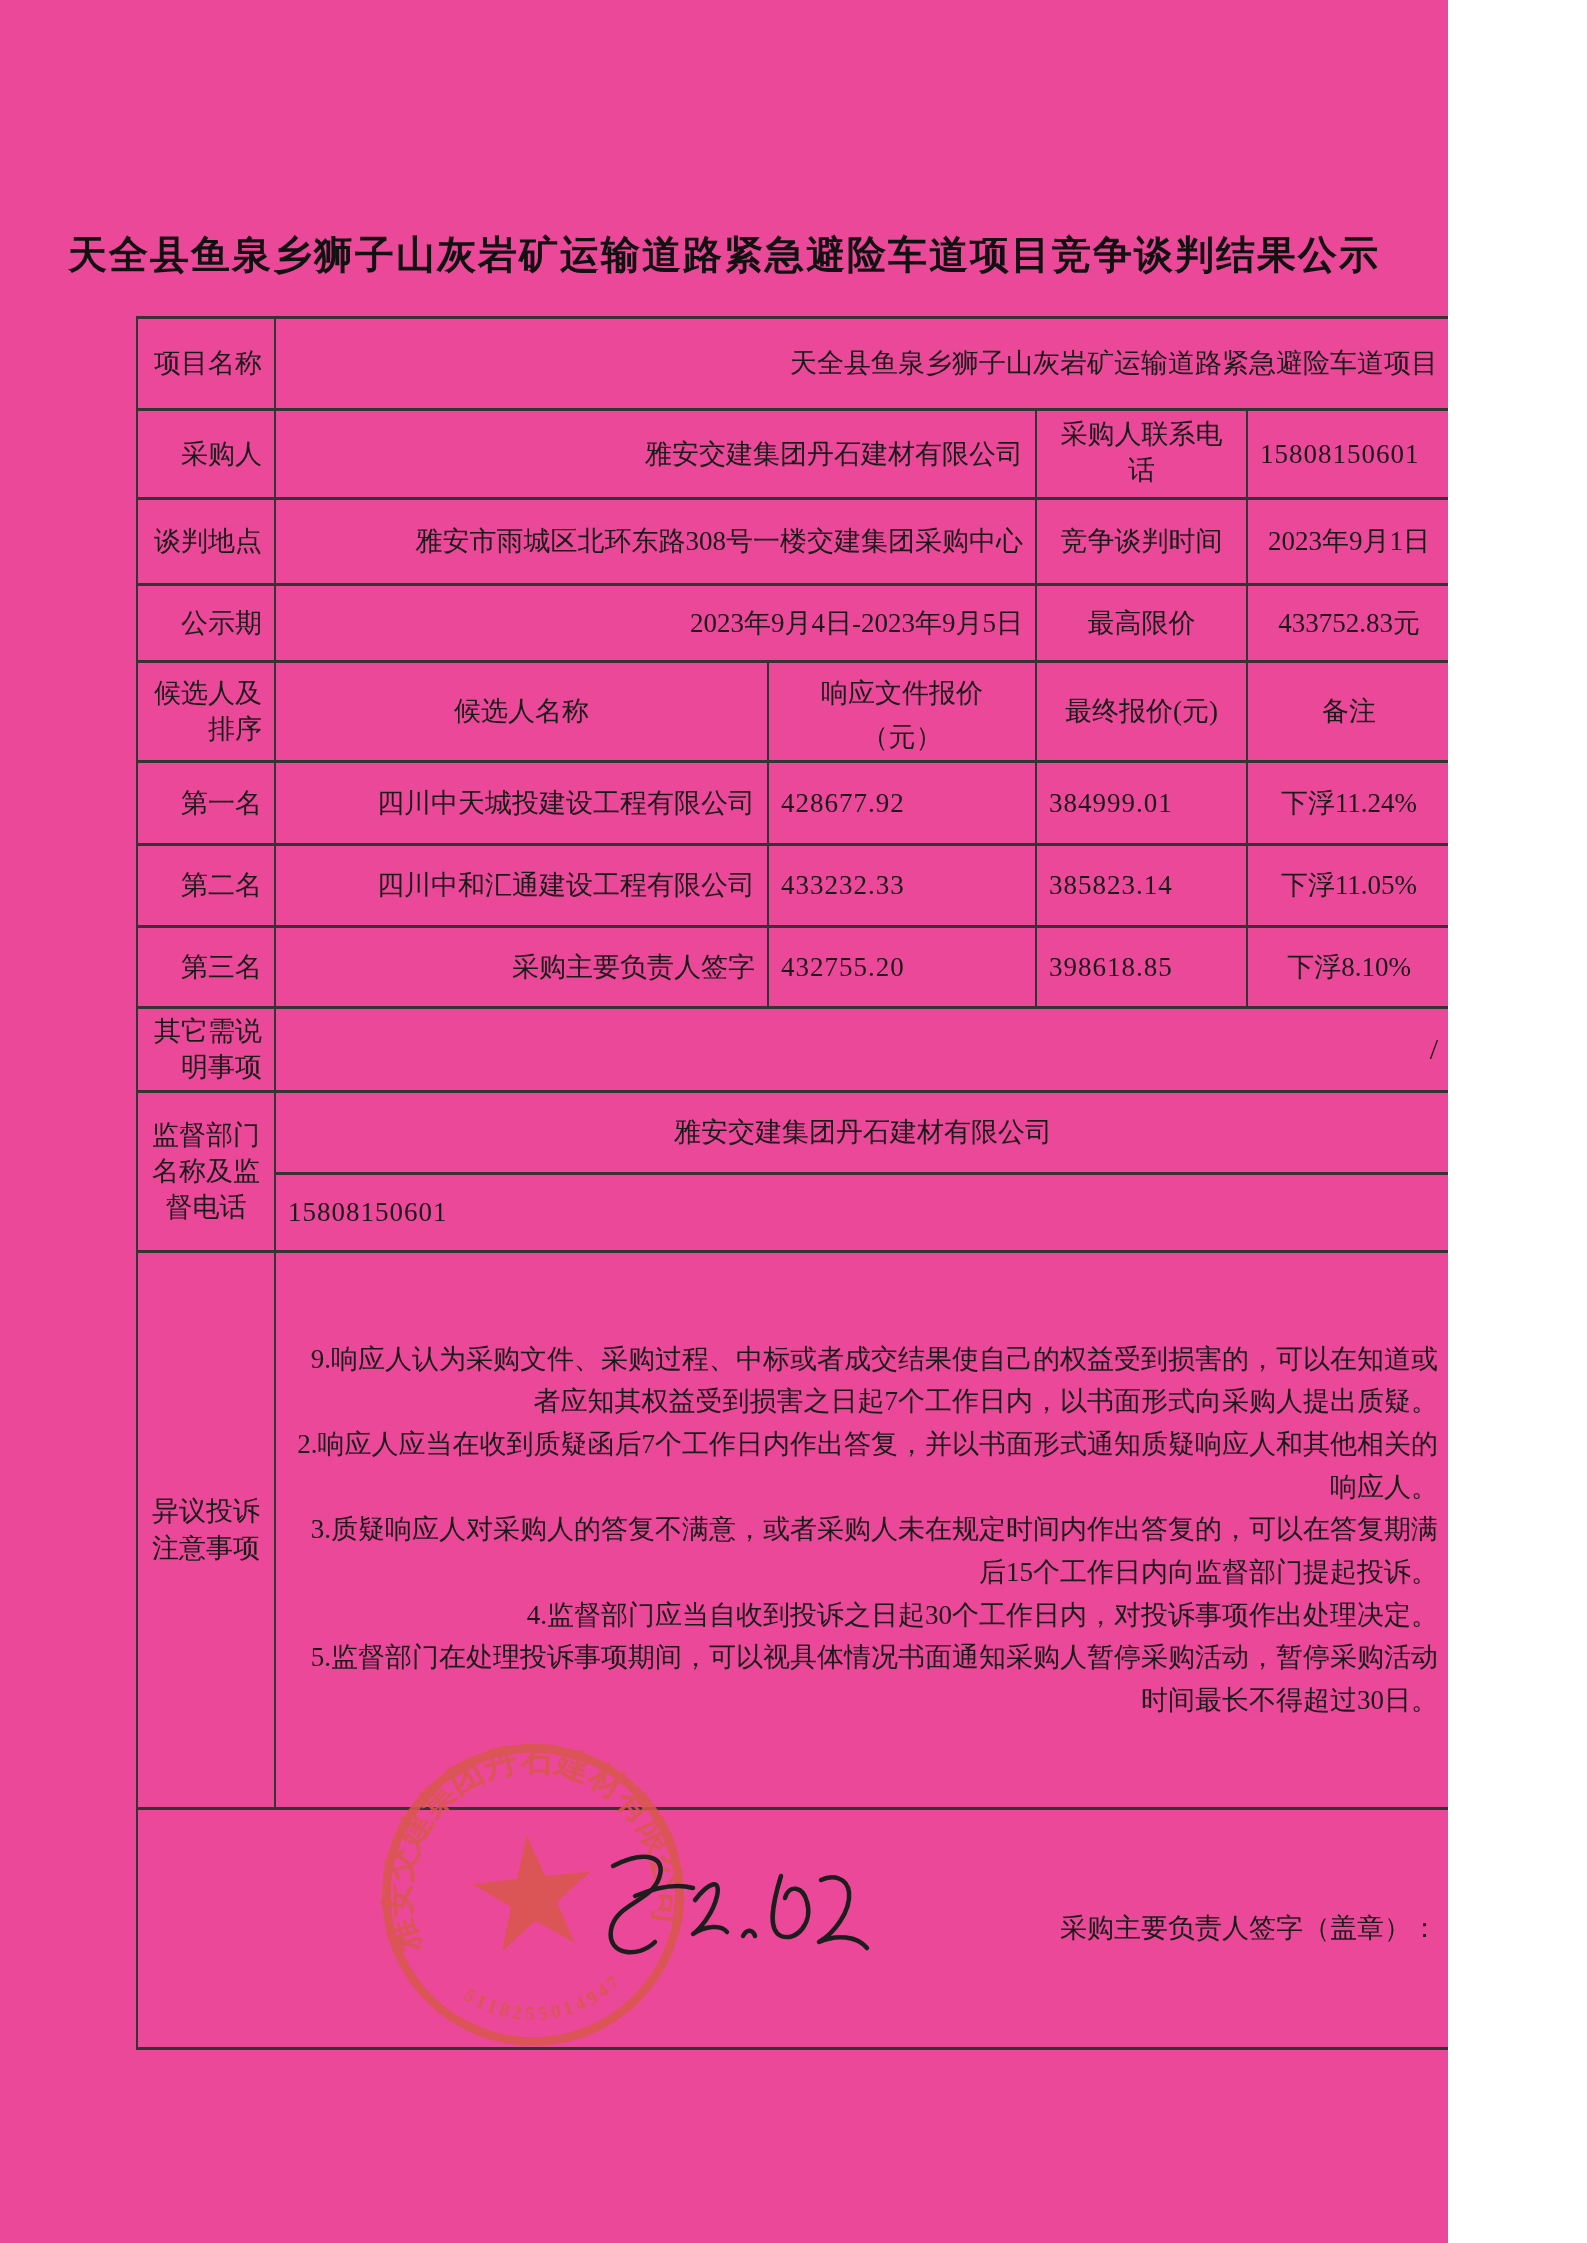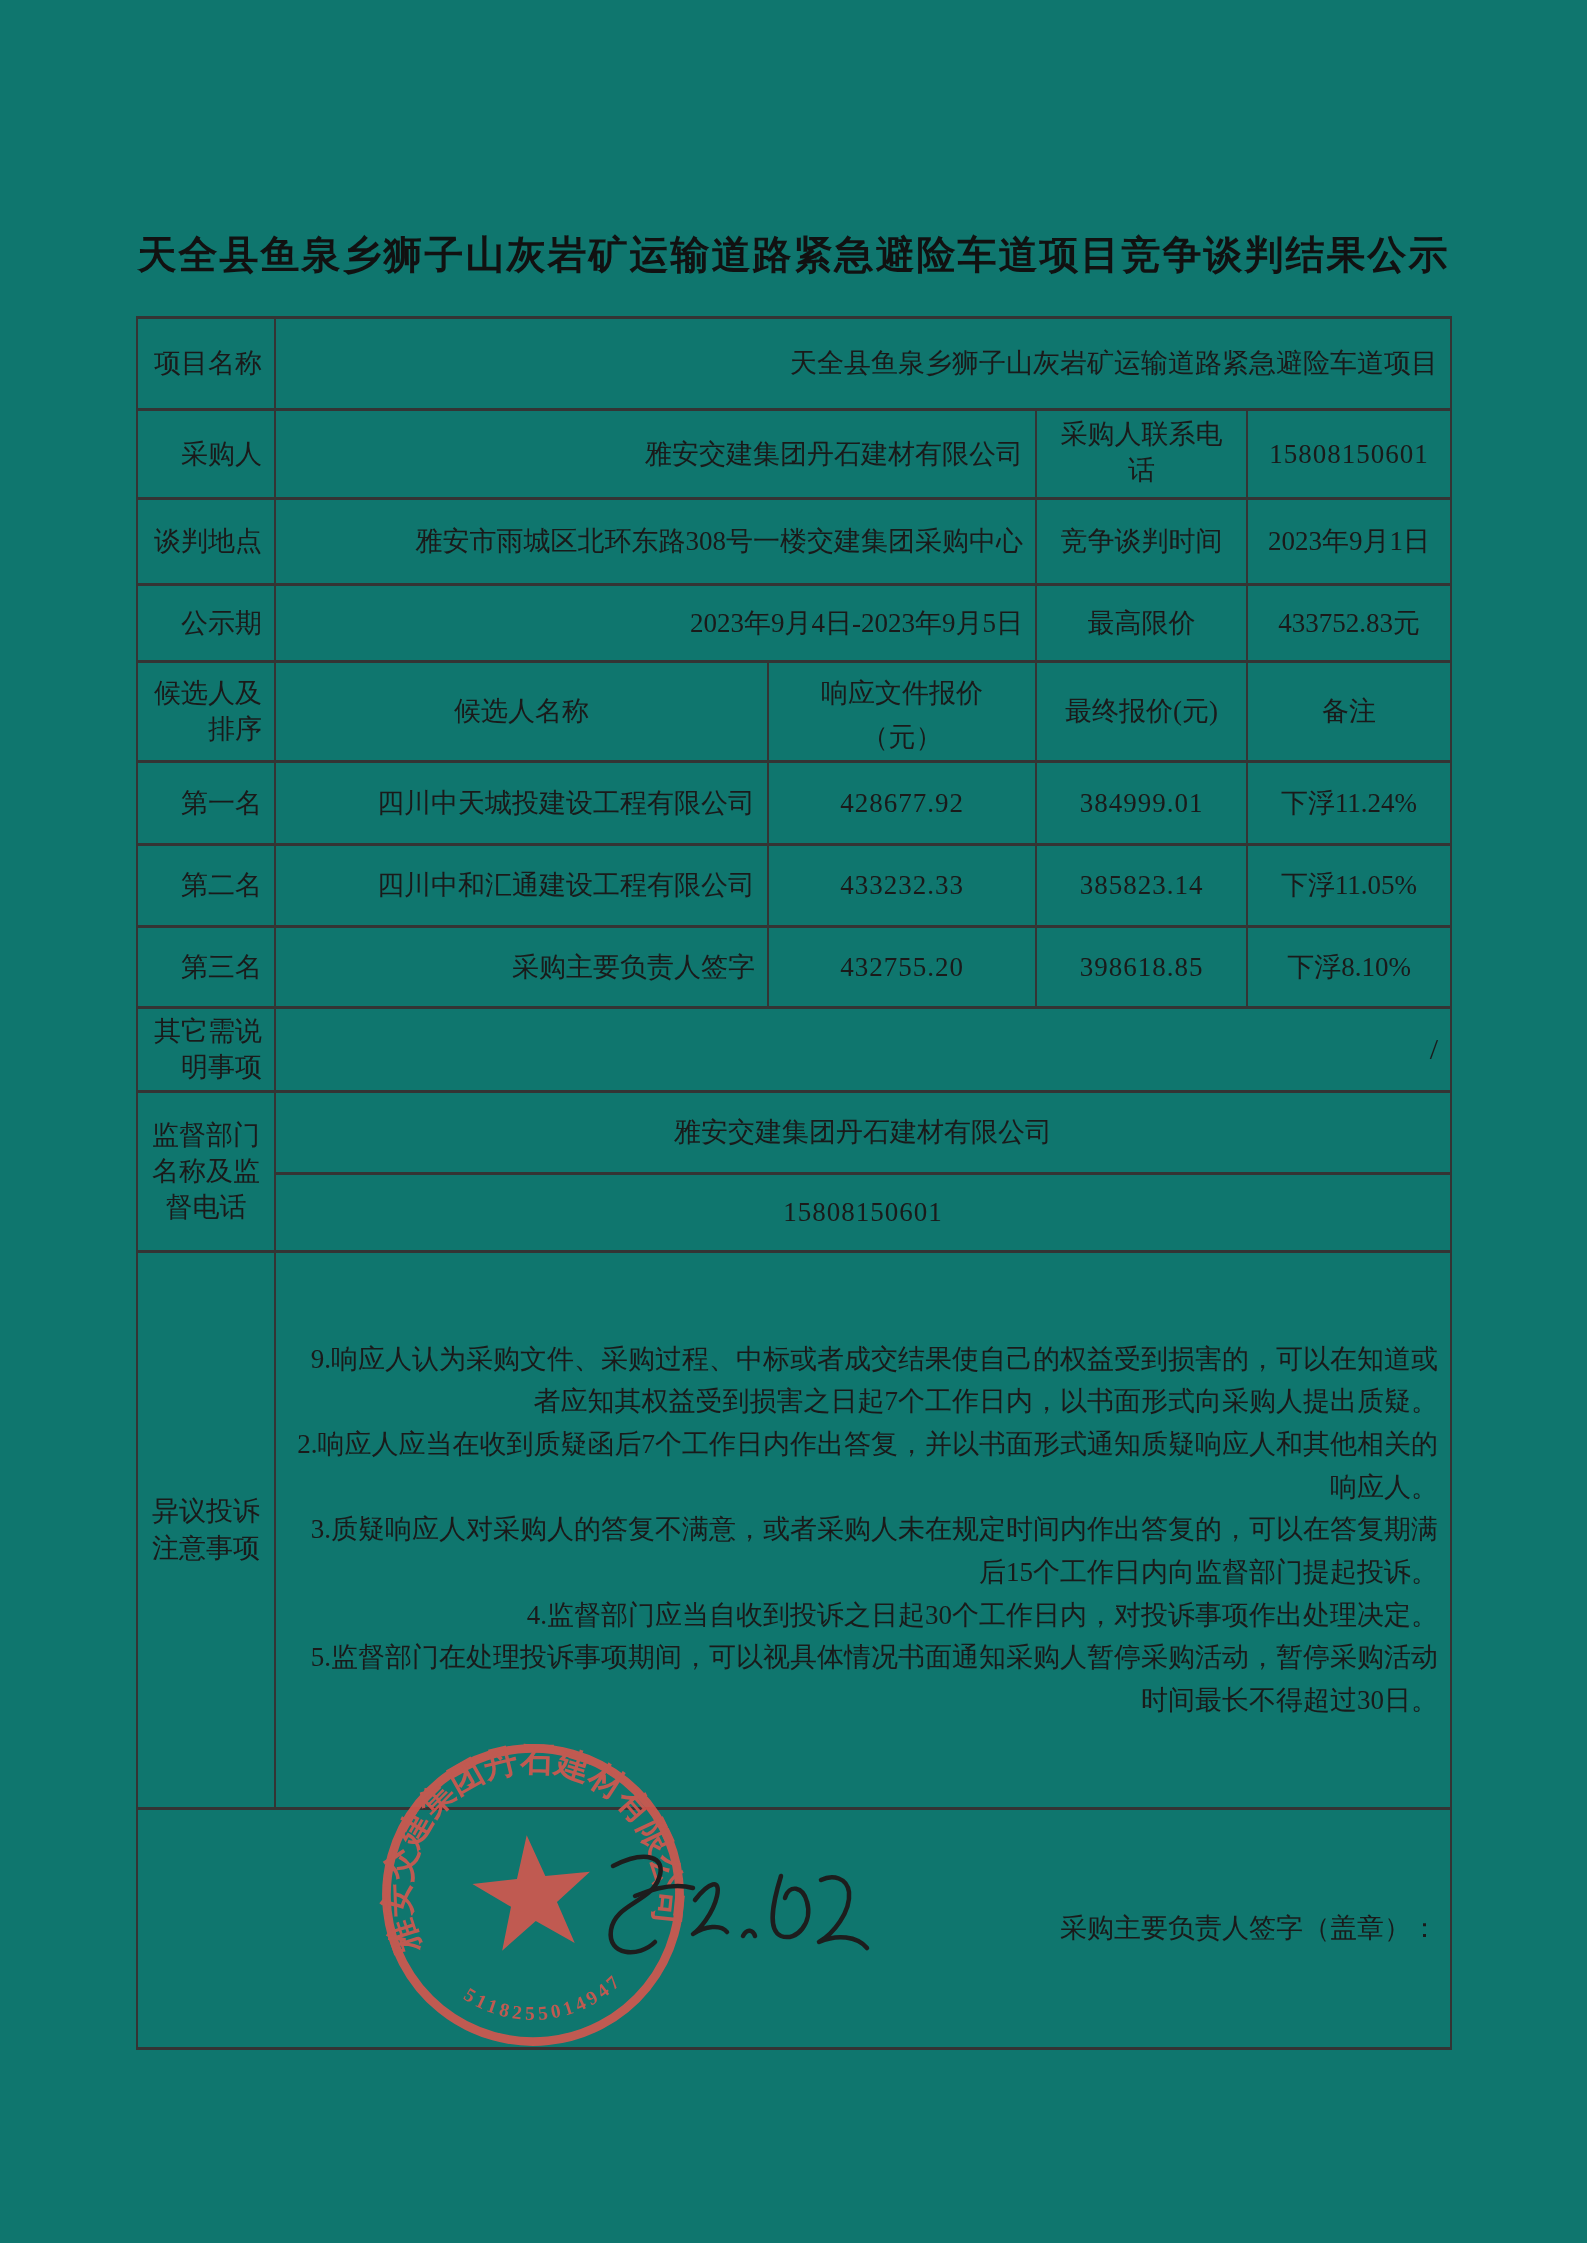--- a/index.html
+++ b/index.html
@@ -1,19 +1,19 @@
 <!DOCTYPE html>
 <html><head>
 <meta charset="utf-8">
 <style>
   html,body { margin:0; padding:0; background:#ffffff; }
   .page {
     position:relative;
-    width:1587px; height:2243px;
-    background:#0f766e;
+    width:1448px; height:2243px;
+    background:#ec4899;
     font-family:"Liberation Serif","DejaVu Serif",serif;
     color:#161616;
     overflow:hidden;
   }
   .doc-title {
     position:absolute; top:228px; left:0; width:100%;
     text-align:center;
     font-size:39px; font-weight:bold; letter-spacing:2px;
     color:#111;
   }
@@ -28,21 +28,21 @@
     border-top-width:3px; border-bottom-width:3px;
     padding:4px 12px;
     vertical-align:middle;
     word-break:break-all;
     line-height:1.35;
     overflow:hidden;
   }
   td.lbl  { text-align:right; }
   td.ctr  { text-align:center; }
   td.narrow { padding-left:24px; padding-right:24px;font-family:Liberation Mono, monospace; }
-  td.num  { text-align:center; letter-spacing:1px; }
+  td.num  { text-align:left; letter-spacing:1px; }
   tr.h92 { height:92px; } tr.h89 { height:89px; } tr.h86 { height:86px; }
   tr.h77 { height:77px; } tr.h67 { height:67px; } tr.h83 { height:83px; }
   tr.h82 { height:82px; } tr.h81 { height:81px; } tr.h78 { height:78px; }
   tr.h557 { height:557px; } tr.h240 { height:240px; }
   .two-line span { display:block; text-align:center;margin-top:8px; }
   .objection-text div { margin:0; line-height:1.58; }
   .slash { font-size:30px; }
   .stamp {
     position:absolute; left:368px; top:1730px;
     width:330px; height:330px;

